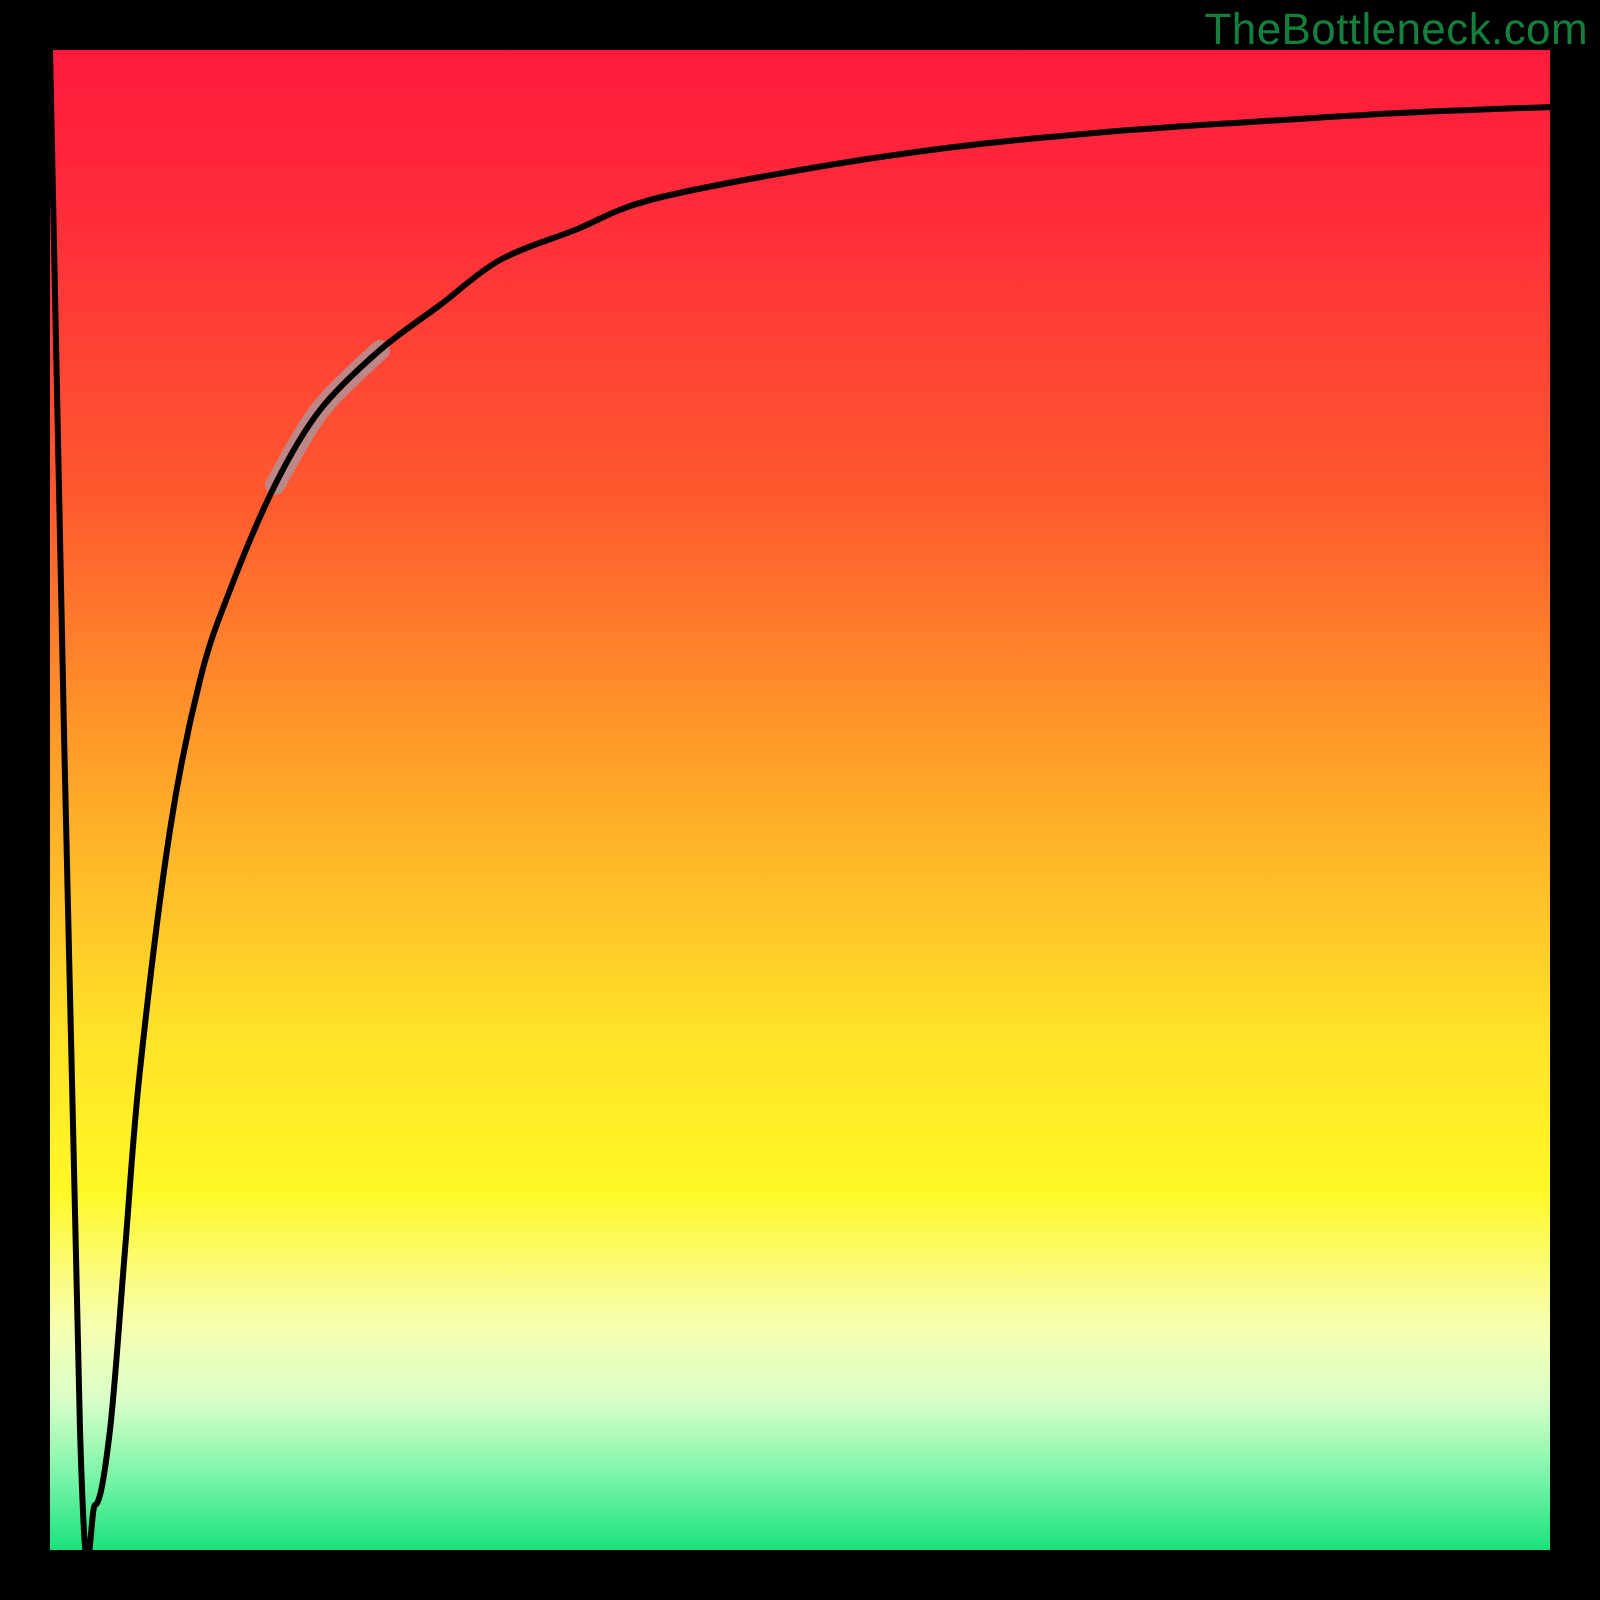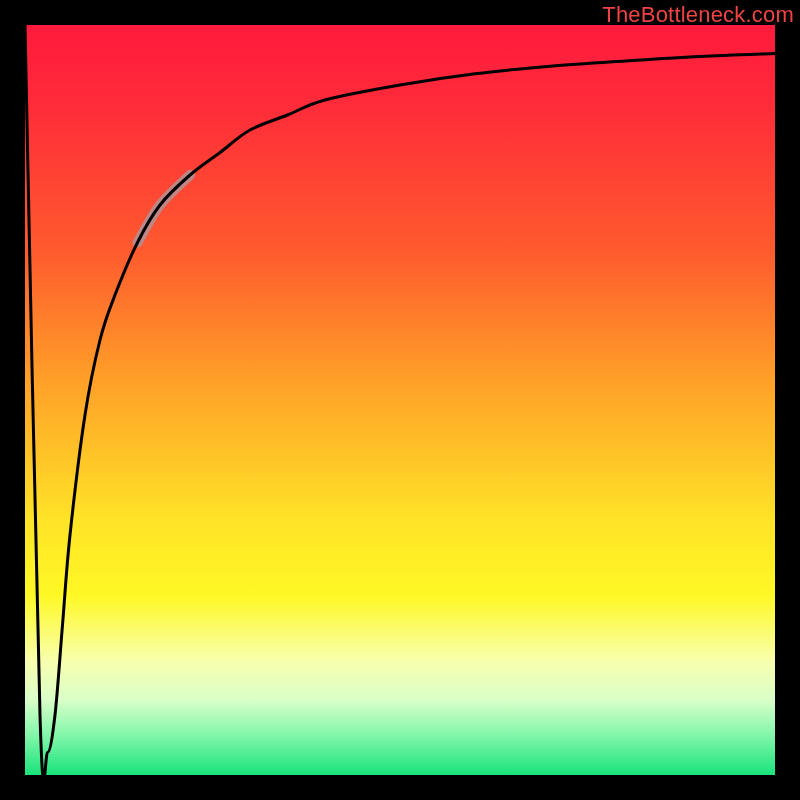--- a/index.html
+++ b/index.html
@@ -43,21 +43,21 @@
     left: 0;
     top: 0;
     width: 750px;
     height: 750px;
     overflow: visible;
   }
   .watermark {
     position: absolute;
     top: 2px;
     right: 6px;
-    color: #ef4444;
+    color: #15803d;
     font-size: 22px;
     font-weight: 500;
     letter-spacing: 0.2px;
     user-select: none;
   }
   .highlight {
     stroke: #bb8a8c;
     stroke-width: 10;
     stroke-linecap: round;
     fill: none;

